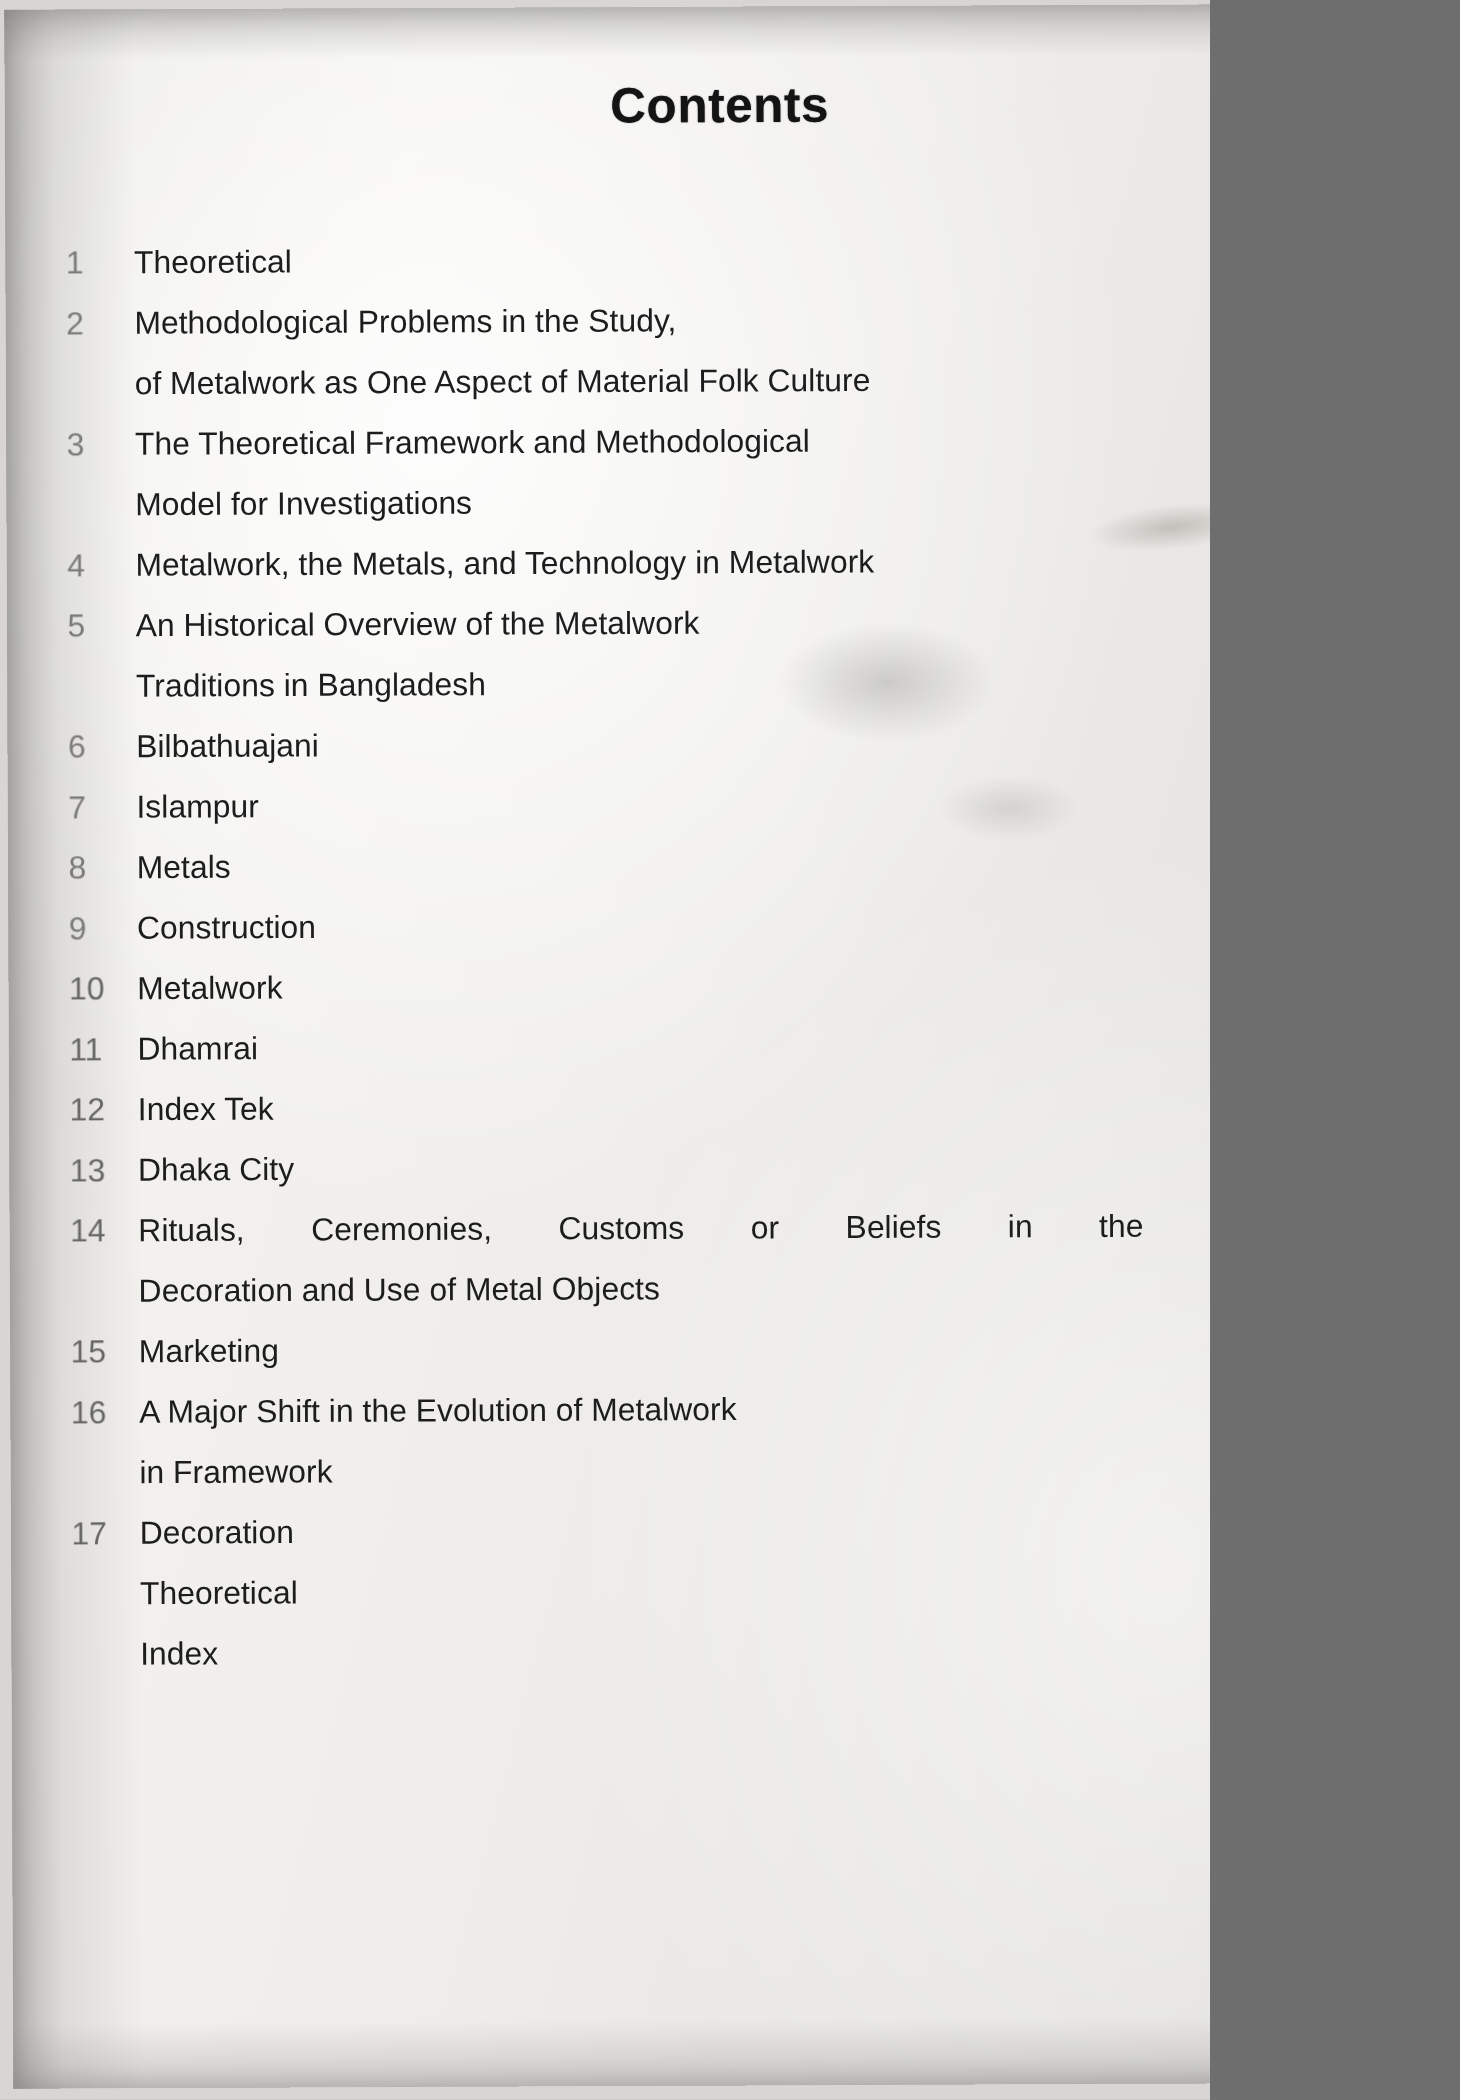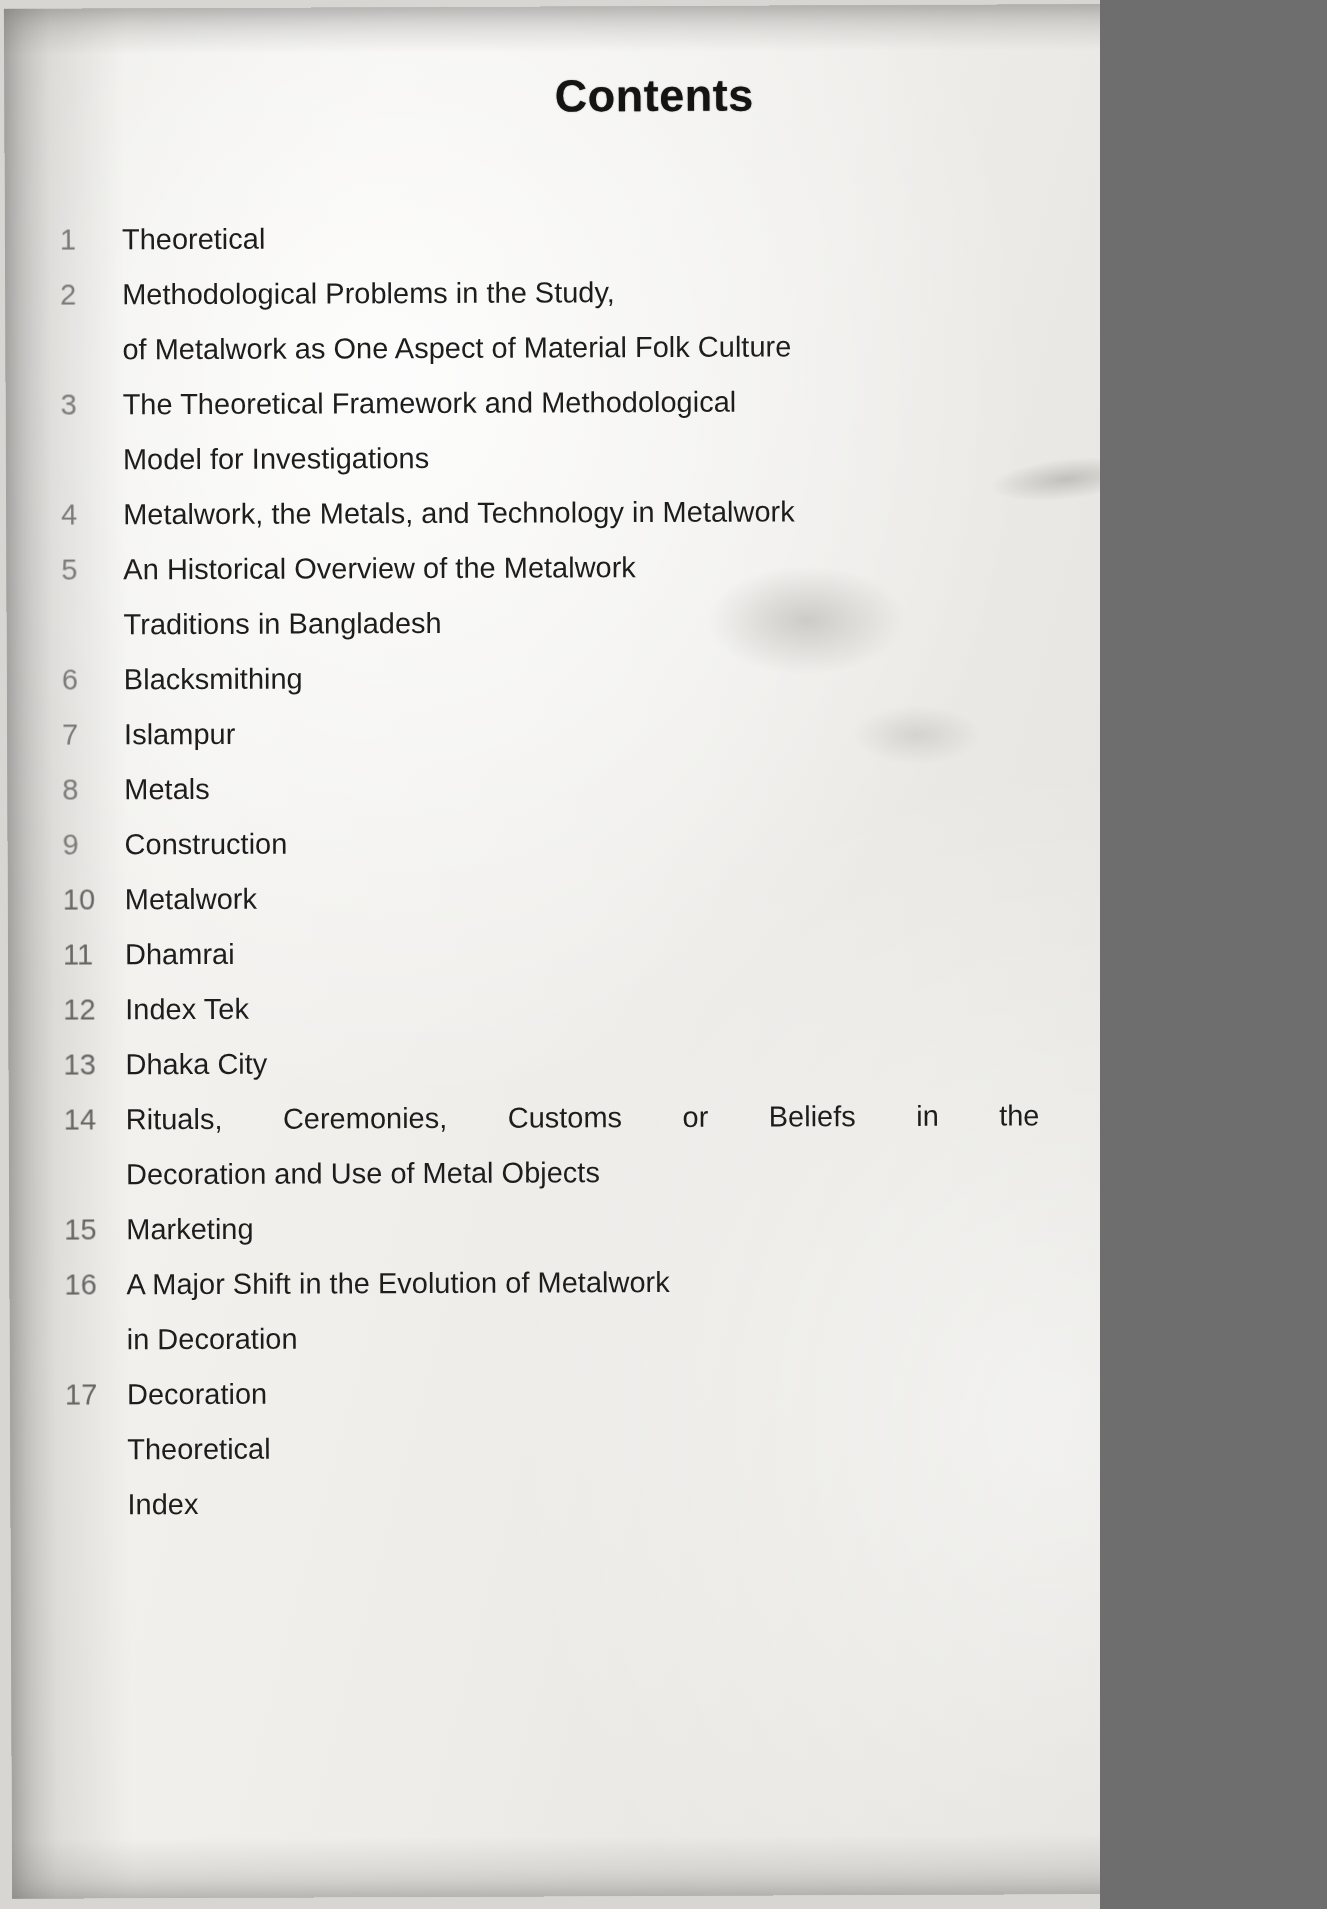--- a/index.html
+++ b/index.html
@@ -192,21 +192,21 @@
           <div class="row">
             <div class="num fade-strong">5</div>
             <div class="label">An Historical Overview of the Metalwork</div>
           </div>
           <div class="cont">
             <div class="label">Traditions in Bangladesh</div>
             <div class="pages">38-69</div>
           </div>
           <div class="row">
             <div class="num fade-strong">6</div>
-            <div class="label">Blacksmithing</div>
+            <div class="label">Bilbathuajani</div>
             <div class="pages">70-90</div>
           </div>
           <div class="row">
             <div class="num fade-strong">7</div>
             <div class="label">Islampur</div>
             <div class="pages">91-130</div>
           </div>
           <div class="row">
             <div class="num fade-strong">8</div>
             <div class="label">Metals</div>
@@ -249,21 +249,21 @@
             <div class="num fade">15</div>
             <div class="label">Marketing</div>
             <div class="pages">229-237</div>
           </div>
           <div class="row">
             <div class="num fade">16</div>
             <div class="label">A Major Shift in the Evolution of Metalwork</div>
             <div class="pages">238-247</div>
           </div>
           <div class="cont">
-            <div class="label">in Decoration</div>
+            <div class="label">in Framework</div>
           </div>
           <div class="row">
             <div class="num fade">17</div>
             <div class="label">Decoration</div>
             <div class="pages">248-252</div>
           </div>
           <div class="row">
             <div class="label">Theoretical</div>
             <div class="pages">253-266</div>
           </div>

